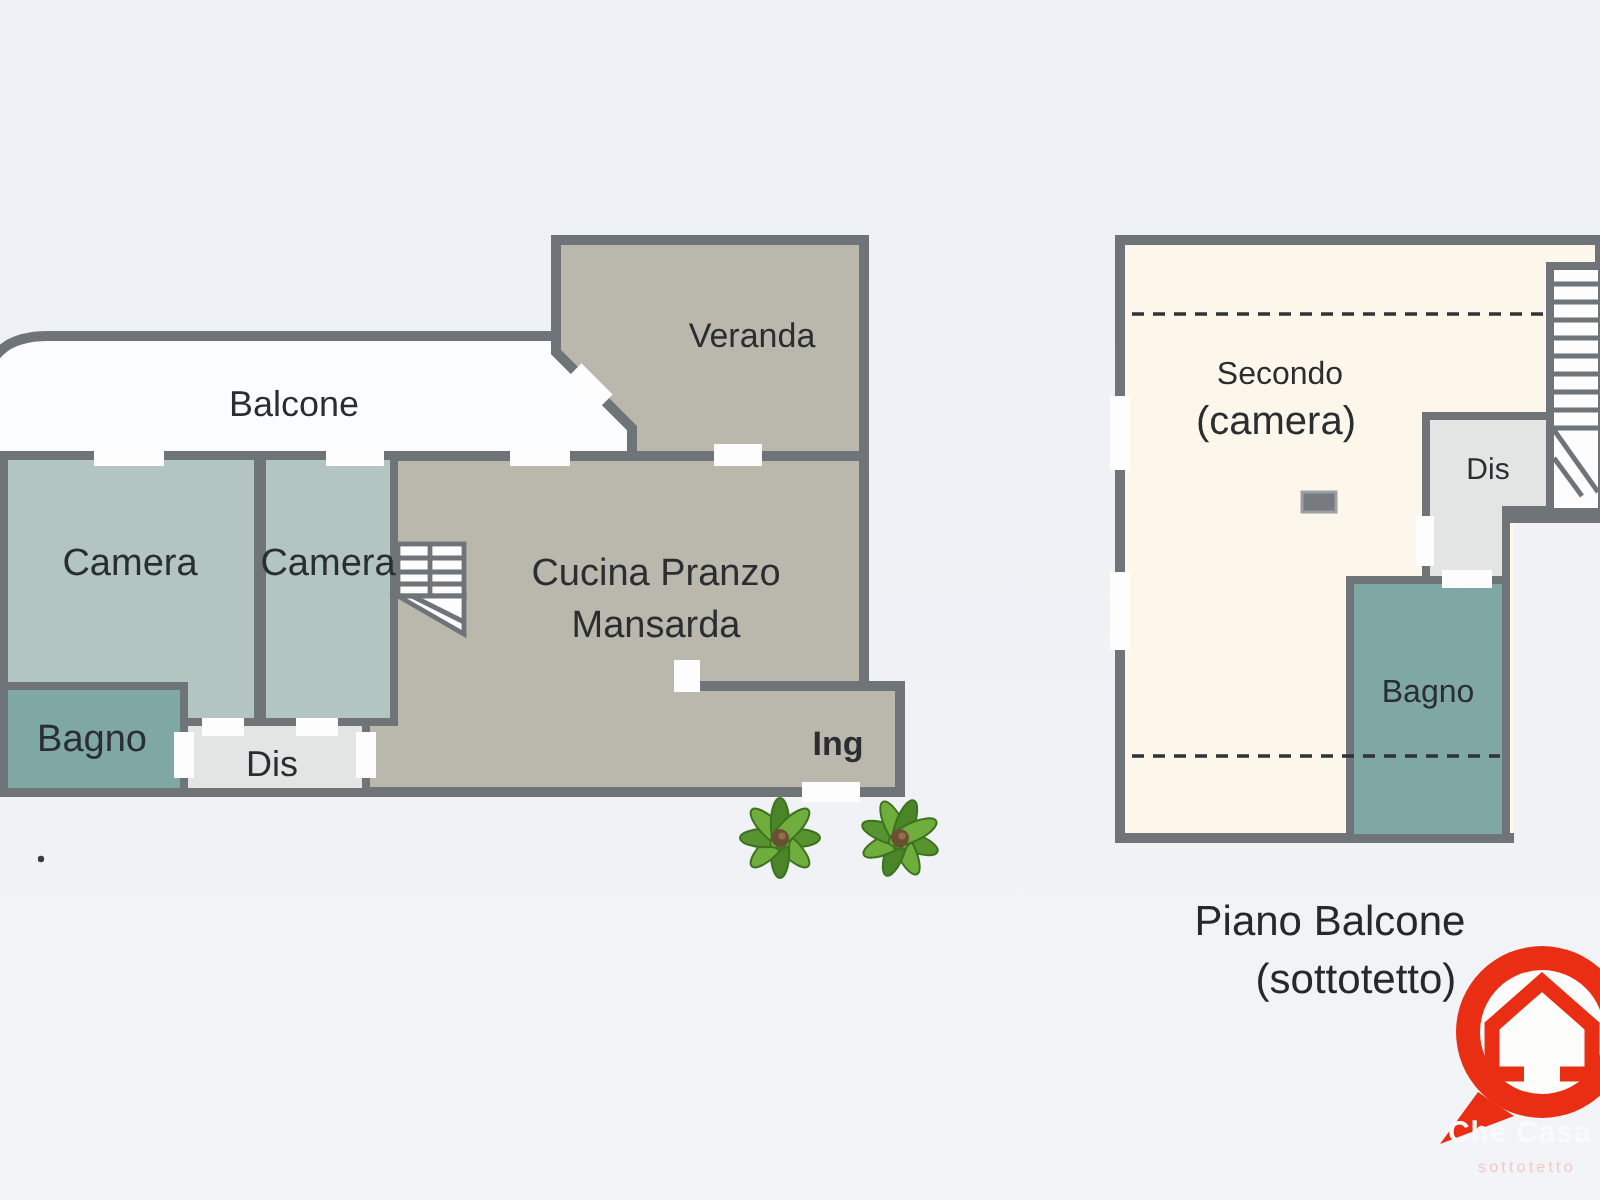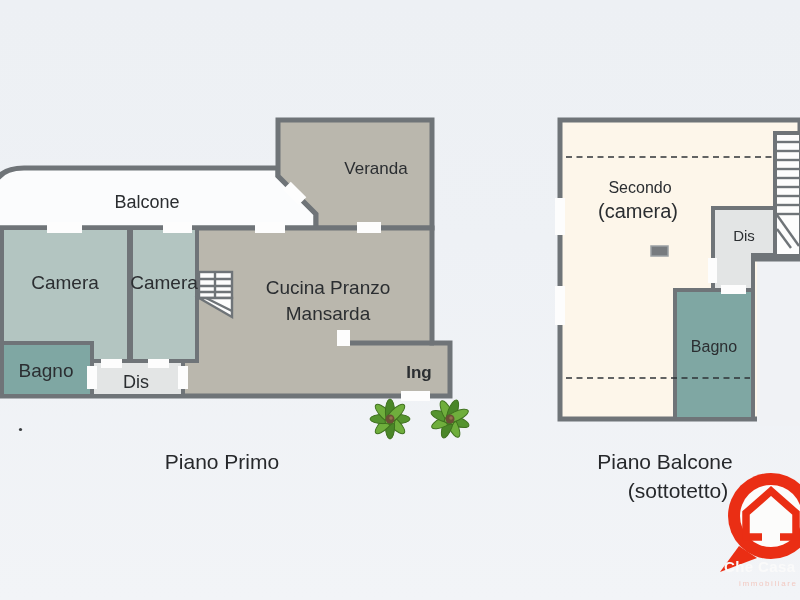--- a/index.html
+++ b/index.html
@@ -159,20 +159,19 @@
   <div class="label" style="left:328px;top:313px;font-size:19px;">Mansarda</div>
   <div class="label" style="left:46px;top:370px;font-size:19px;">Bagno</div>
   <div class="label" style="left:136px;top:382px;font-size:18px;">Dis</div>
   <div class="label" style="left:419px;top:372px;font-size:17px;font-weight:bold;">Ing</div>
 
   <div class="label" style="left:640px;top:188px;font-size:16px;">Secondo</div>
   <div class="label" style="left:638px;top:211px;font-size:20px;">(camera)</div>
   <div class="label" style="left:744px;top:235px;font-size:15px;">Dis</div>
   <div class="label" style="left:714px;top:347px;font-size:16px;">Bagno</div>
 
-  <div class="label title" style="left:222px;top:461px;">Piano Primo</div>
   <div class="label title" style="left:665px;top:461px;">Piano Balcone</div>
   <div class="label title" style="left:678px;top:490px;">(sottotetto)</div>
 
   <div class="brand" style="left:724px;top:558px;">Che Casa</div>
-  <div class="tagline" style="left:739px;top:579px;">immobiliare</div>
+  <div class="tagline" style="left:739px;top:579px;">sottotetto</div>
 
 </div>
 
 </body></html>

